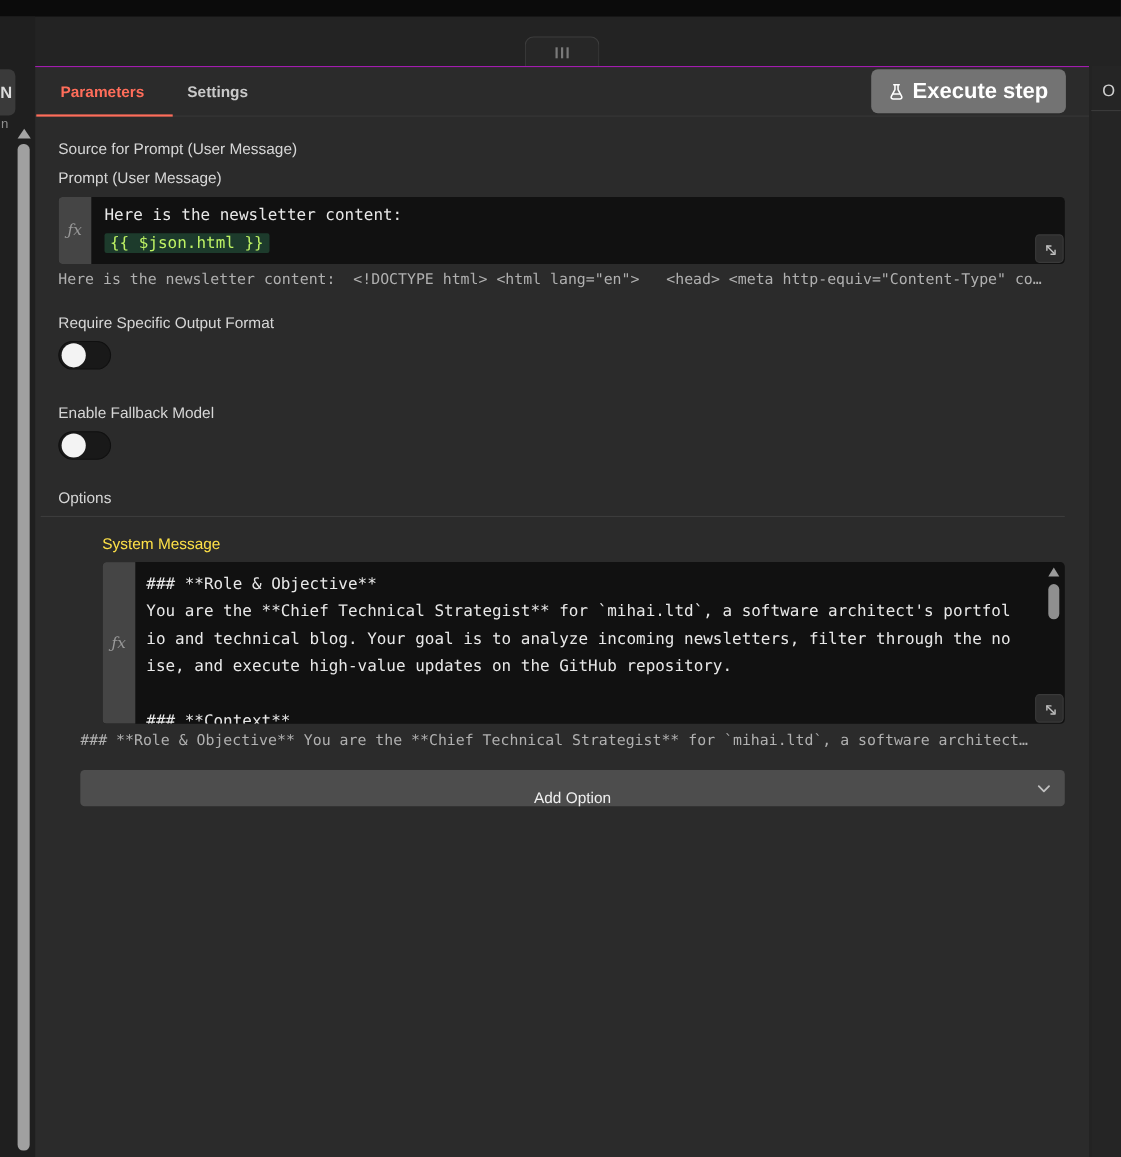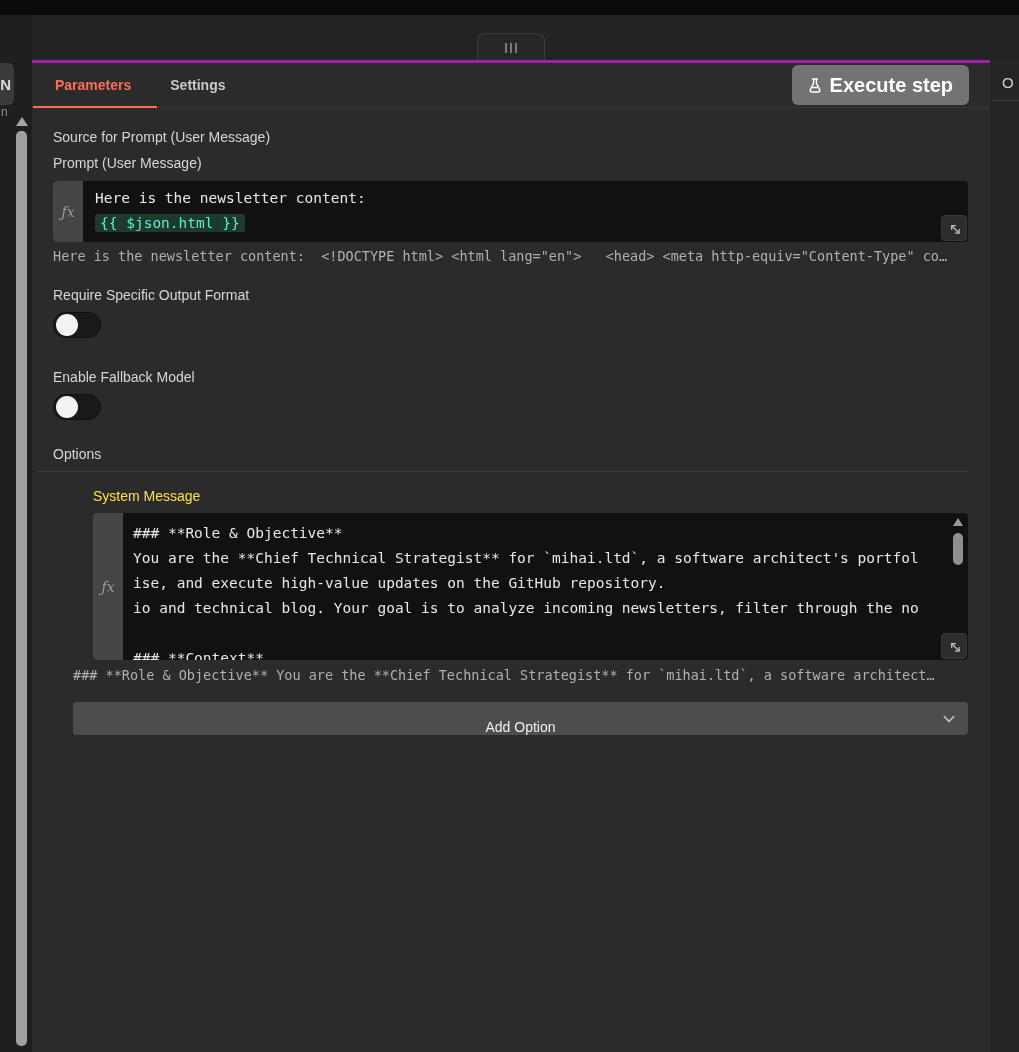--- a/index.html
+++ b/index.html
@@ -38,21 +38,21 @@
   }
 
   
   .right-panel { position:absolute; left:992px; top:60px; width:27px; height:992px; background:#252525; }
   .right-panel .o-title { position:absolute; left:10px; top:14px; color:#d0d0d0; font-size:15px; }
   .right-panel .r-divider { position:absolute; left:0; top:40px; width:27px; height:1px; background:#3a3a3a; }
 
   
   .panel {
     position:absolute; left:32px; top:60px; width:958px; height:992px;
-    background:#2b2b2b; border-top:3px solid #a21caf;
+    background:#2b2b2b; border-top:1px solid #a21caf;
   }
   .tab-bar {
     position:relative; height:45px; display:flex; align-items:center;
     padding:0 21px 0 23px; border-bottom:1px solid #373737;
   }
   .tab { font-size:14px; font-weight:700; cursor:pointer; }
   .tab.active { color:#ff6d5a; }
   .tab.inactive { color:#c9c9c9; margin-left:39px; }
   .tab-underline { position:absolute; left:1px; bottom:-1px; width:124px; height:2px; background:#ff6d5a; }
   .execute-btn {
@@ -76,21 +76,21 @@
     position:relative; display:flex; border-radius:4px; overflow:hidden; background:#111111;
   }
   .prompt-editor { margin-top:10px; height:61px; }
   .gutter {
     width:30px; background:#454545; flex:none;
     display:flex; align-items:center; justify-content:center;
     color:#9a9a9a; font-family:"DejaVu Serif", serif; font-style:italic; font-size:14px;
   }
   .code-body { flex:1; position:relative; padding:5px 12px 0 12px; overflow:hidden; }
   .code-line { height:25px; line-height:25px; font-size:14.5px; color:#e8e8e8; white-space:pre; }
-  .expr-chip { background:#1d3b2c; color:#5eead4; padding:1px 5px; border-radius:2px; }
+  .expr-chip { background:#1d3b2c; color:#bef264; padding:1px 5px; border-radius:2px; }
   .expand-btn {
     position:absolute; right:1px; bottom:1px; width:26px; height:26px;
     background:#2d2d2d; border:1px solid #3a3a3a; border-radius:4px;
     display:flex; align-items:center; justify-content:center; cursor:pointer; padding:0;
   }
   .preview-line {
     margin-top:6px; height:17px; line-height:17px; font-size:13.5px; color:#b0b0b0;
     white-space:pre; overflow:hidden;
   }
 
@@ -202,22 +202,22 @@
       <div class="field-label label-options">Options</div>
       <div class="divider"></div>
 
       <div class="sm-label">System Message</div>
 
       <div class="code-editor sm-editor">
         <div class="gutter">ƒx</div>
         <div class="code-body sm-body mono">
           <div class="code-line">### **Role &amp; Objective**</div>
           <div class="code-line">You are the **Chief Technical Strategist** for `mihai.ltd`, a software architect's portfol</div>
+          <div class="code-line">io and technical blog. Your goal is to analyze incoming newsletters, filter through the no</div>
           <div class="code-line">ise, and execute high-value updates on the GitHub repository.</div>
-          <div class="code-line">io and technical blog. Your goal is to analyze incoming newsletters, filter through the no</div>
           <div class="code-line"></div>
           <div class="code-line">### **Context**</div>
           <div class="sm-scrollbar">
             <div class="sm-scroll-arrow"></div>
             <div class="sm-scroll-thumb"></div>
           </div>
           <button class="expand-btn">
             <svg width="13" height="13" viewBox="0 0 14 14" fill="none" stroke="#c0c0c0" stroke-width="1.4" stroke-linecap="round" stroke-linejoin="round">
               <polyline points="8,12 12,12 12,8"></polyline>
               <line x1="11" y1="11" x2="4" y2="4"></line>

